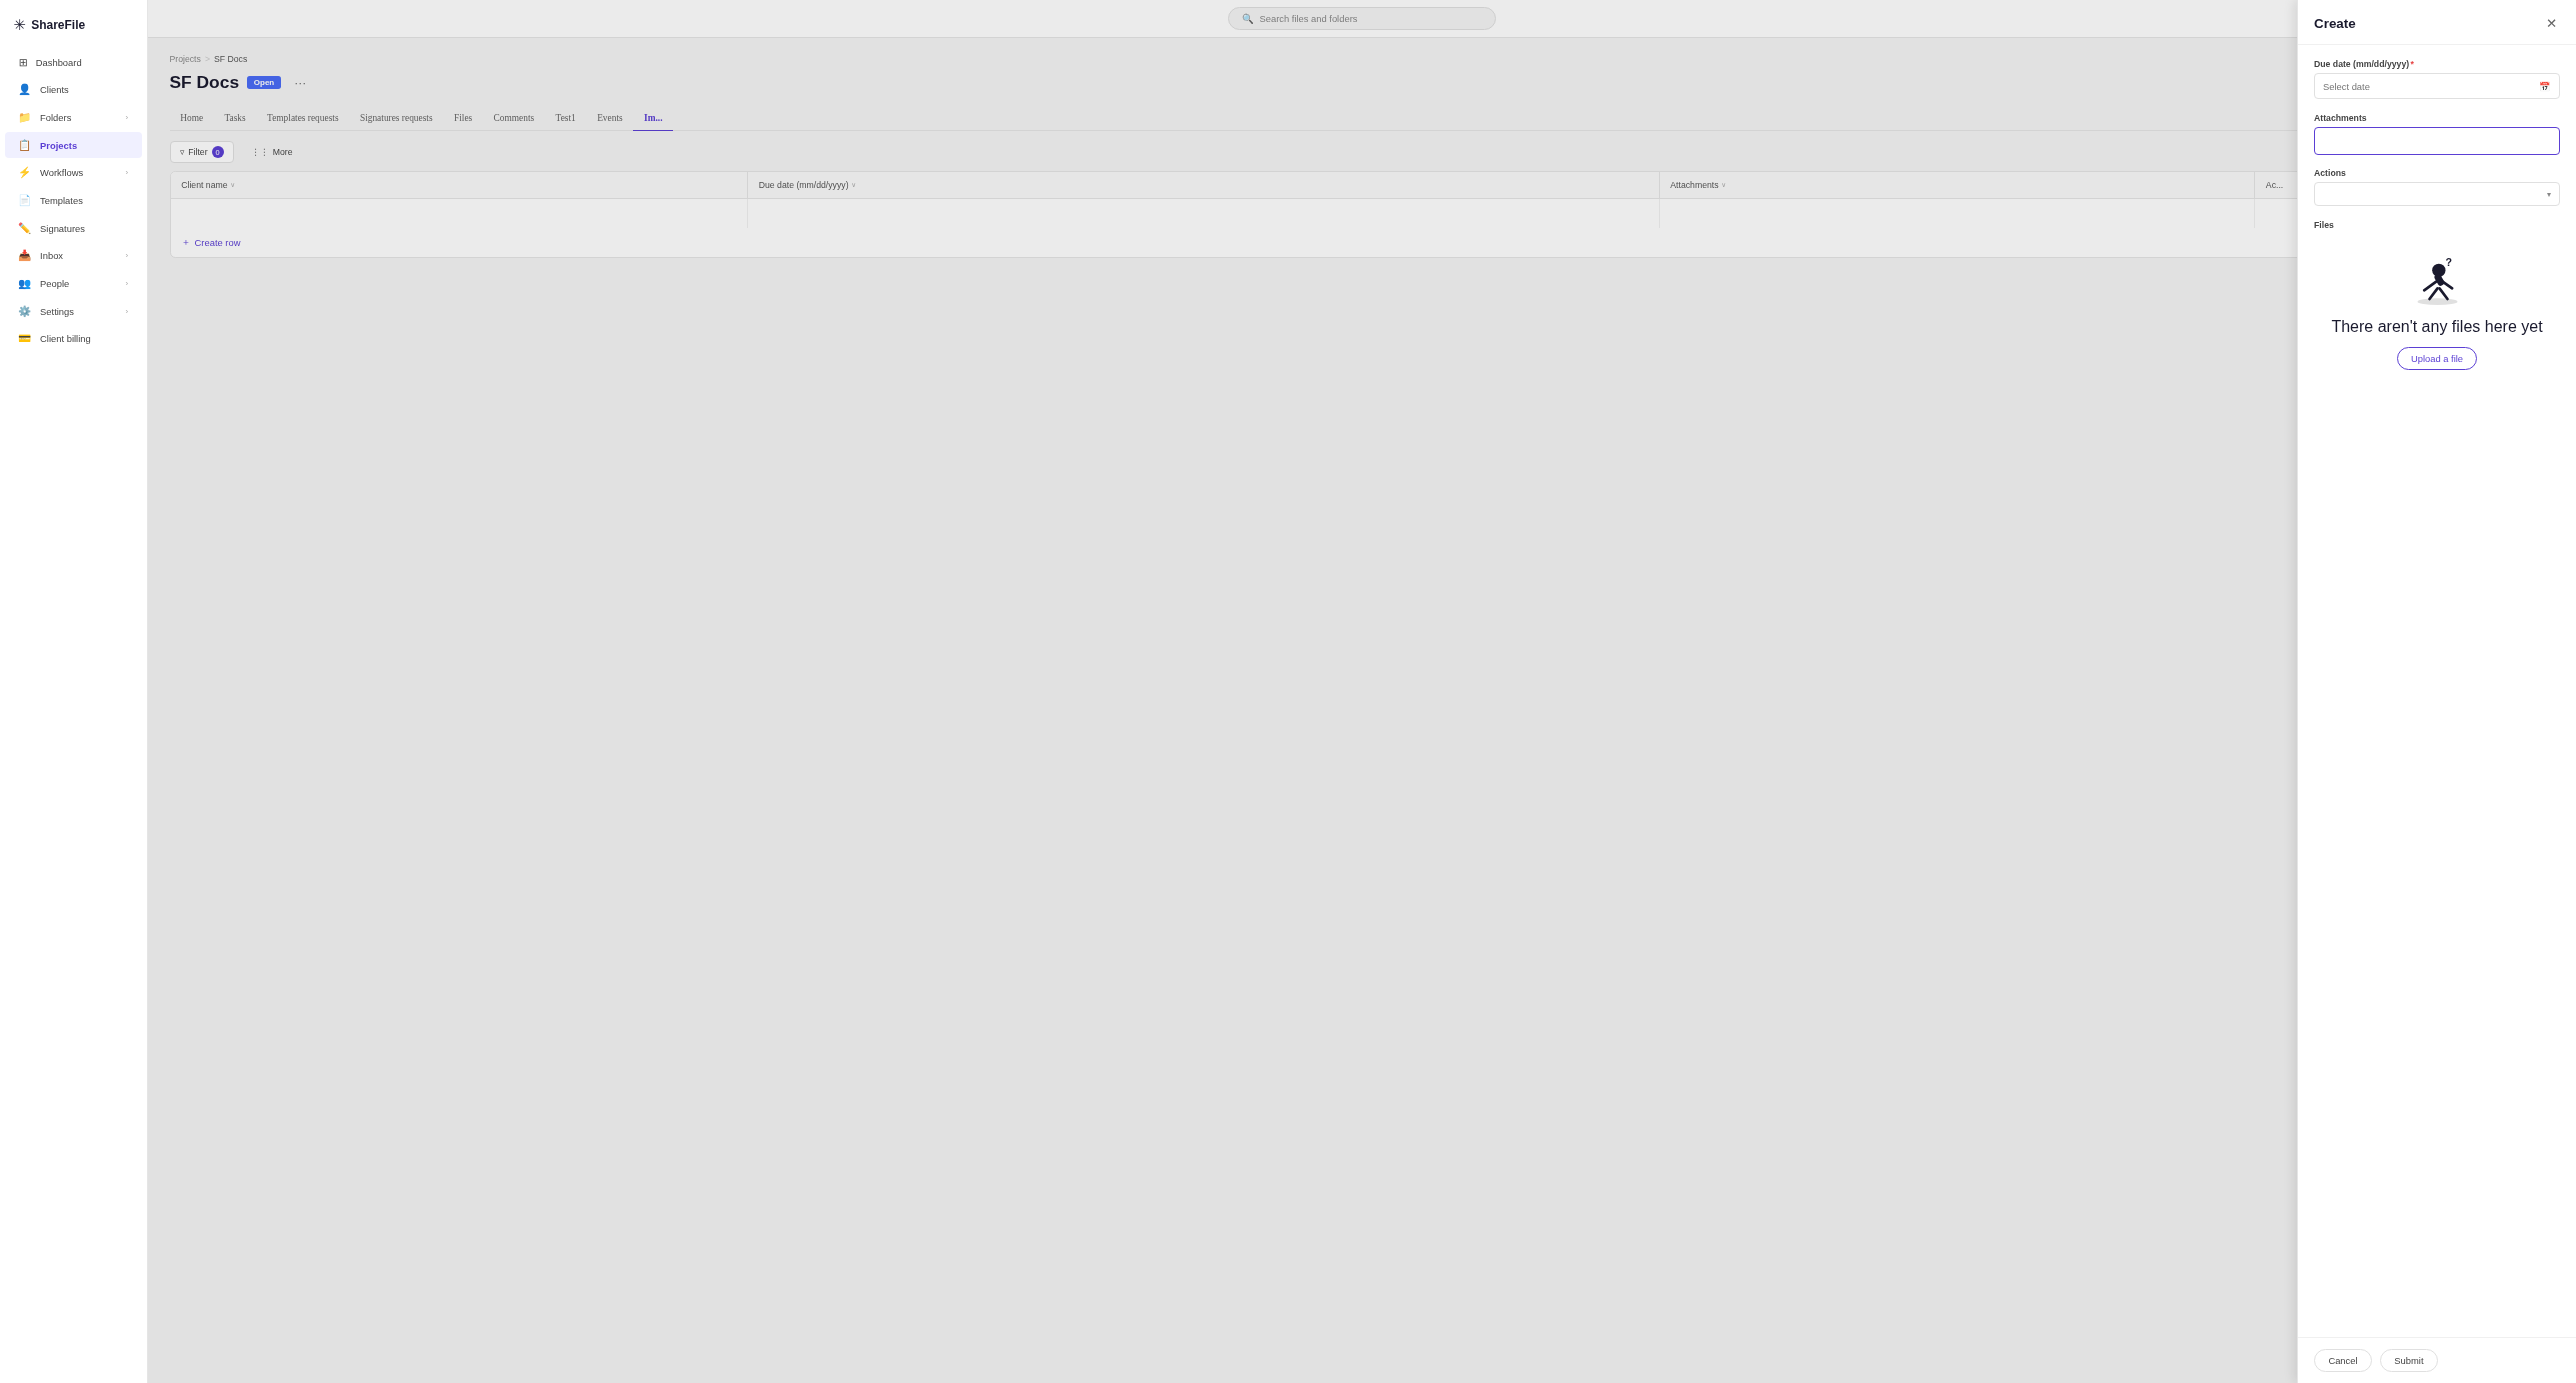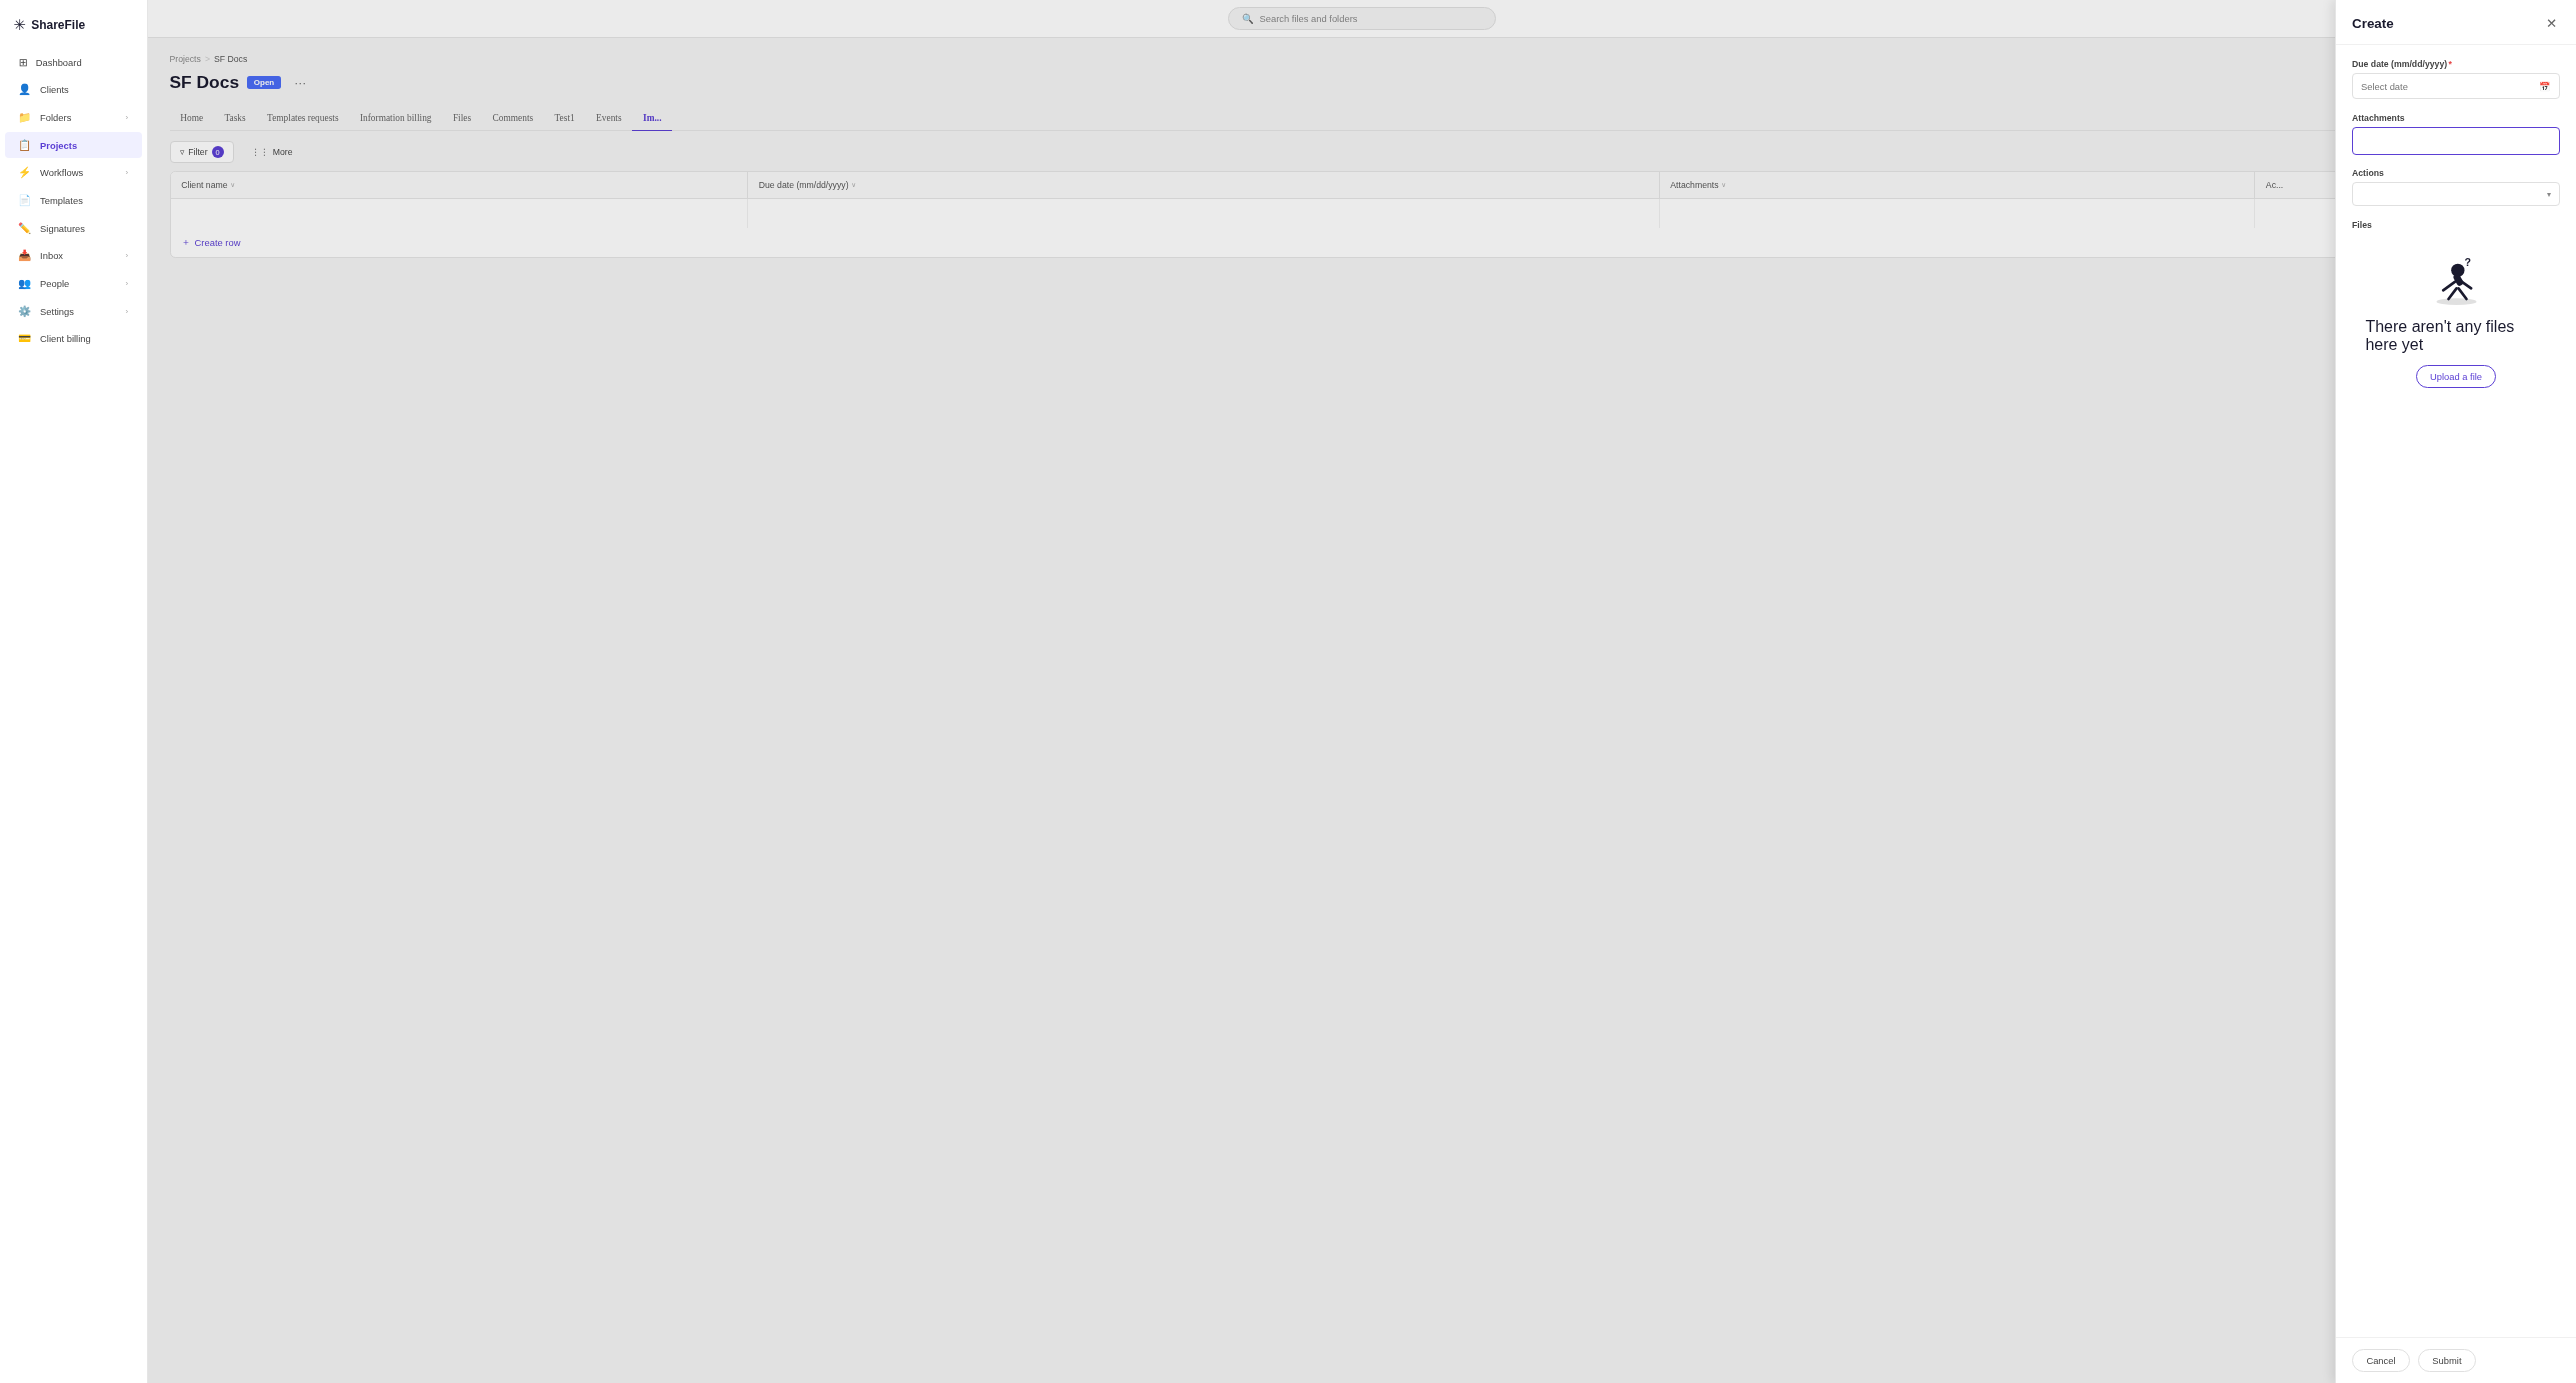--- a/index.html
+++ b/index.html
@@ -243,21 +243,21 @@
       border: none;
       font-weight: 500;
     }
 
     
     .panel-overlay {
       position: fixed;
       top: 0;
       right: 0;
       bottom: 0;
-      width: 241px;
+      width: 279px;
       background: #fff;
       border-left: 0.7px solid #e5e5e5;
       display: flex;
       flex-direction: column;
       z-index: 100;
       box-shadow: -2.7px 0 10.7px rgba(0,0,0,0.1);
     }
 
     .panel-header {
       display: flex;
@@ -497,21 +497,21 @@
     </div>
     <div class="page-header">
       <h1 class="page-title">SF Docs</h1>
       <span class="status-badge">Open</span>
       <button class="more-btn">···</button>
     </div>
     <div class="tabs">
       <div class="tab">Home</div>
       <div class="tab">Tasks</div>
       <div class="tab">Templates requests</div>
-      <div class="tab">Information billing</div>
+      <div class="tab">Signatures requests</div>
       <div class="tab">Files</div>
       <div class="tab">Comments</div>
       <div class="tab">Test1</div>
       <div class="tab">Events</div>
       <div class="tab active">Im...</div>
     </div>
     <div class="table-toolbar">
       <button class="filter-btn">
         <span>▿</span>
         <span>Filter</span>

